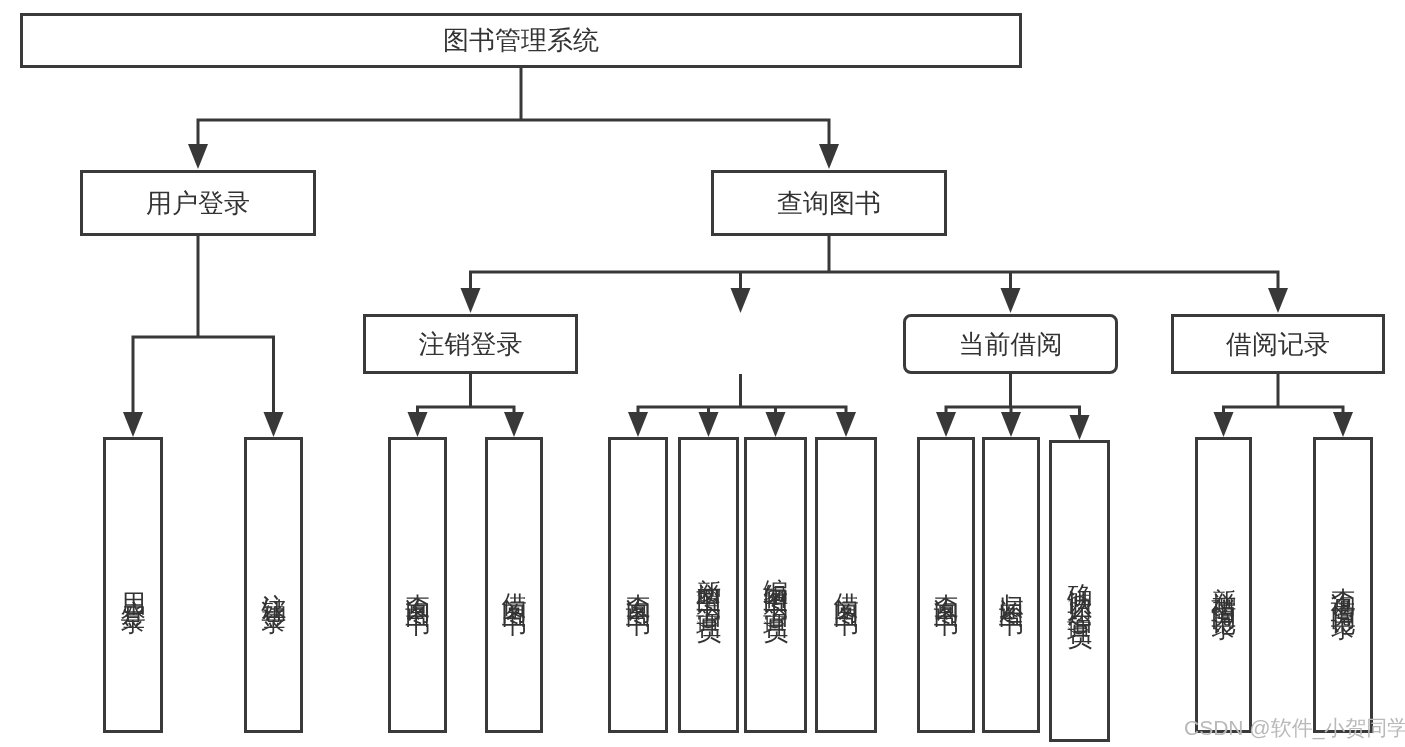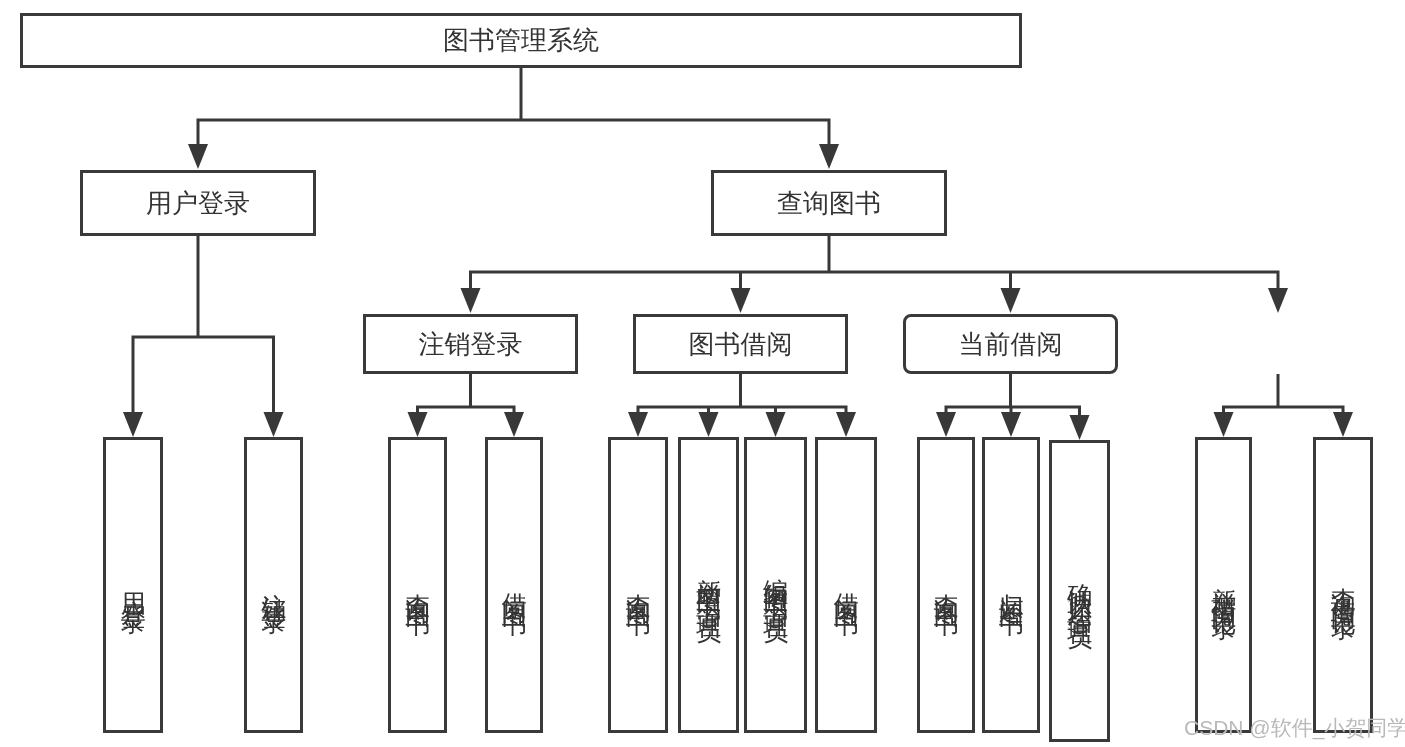--- a/index.html
+++ b/index.html
@@ -112,25 +112,25 @@
   <div class="node hnode" style="left:80px; top:170px; width:236px; height:66px;">
     <span>用户登录</span>
   </div>
   <div class="node hnode" style="left:711px; top:170px; width:236px; height:66px;">
     <span>查询图书</span>
   </div>
 
   <div class="node hnode" style="left:363px; top:314px; width:215px; height:60px;">
     <span>注销登录</span>
   </div>
-  <div class="node hnode" style="left:633px; top:314px; width:215px; height:60px;">
-    <span>图书借阅</span>
-  </div>
   <div class="node hnode" style="left:903px; top:314px; width:215px; height:60px;border-radius:8px;">
     <span>当前借阅</span>
+  </div>
+  <div class="node hnode" style="left:1171px; top:314px; width:214px; height:60px;">
+    <span>借阅记录</span>
   </div>
 
   <div class="node vnode" style="left:103px; top:437px; width:60px; height:296px;">
     <span class="vtext">用户登录</span>
   </div>
   <div class="node vnode" style="left:244px; top:437px; width:59px; height:296px;">
     <span class="vtext">注销登录</span>
   </div>
 
   <div class="node vnode" style="left:388px; top:437px; width:59px; height:296px;">

